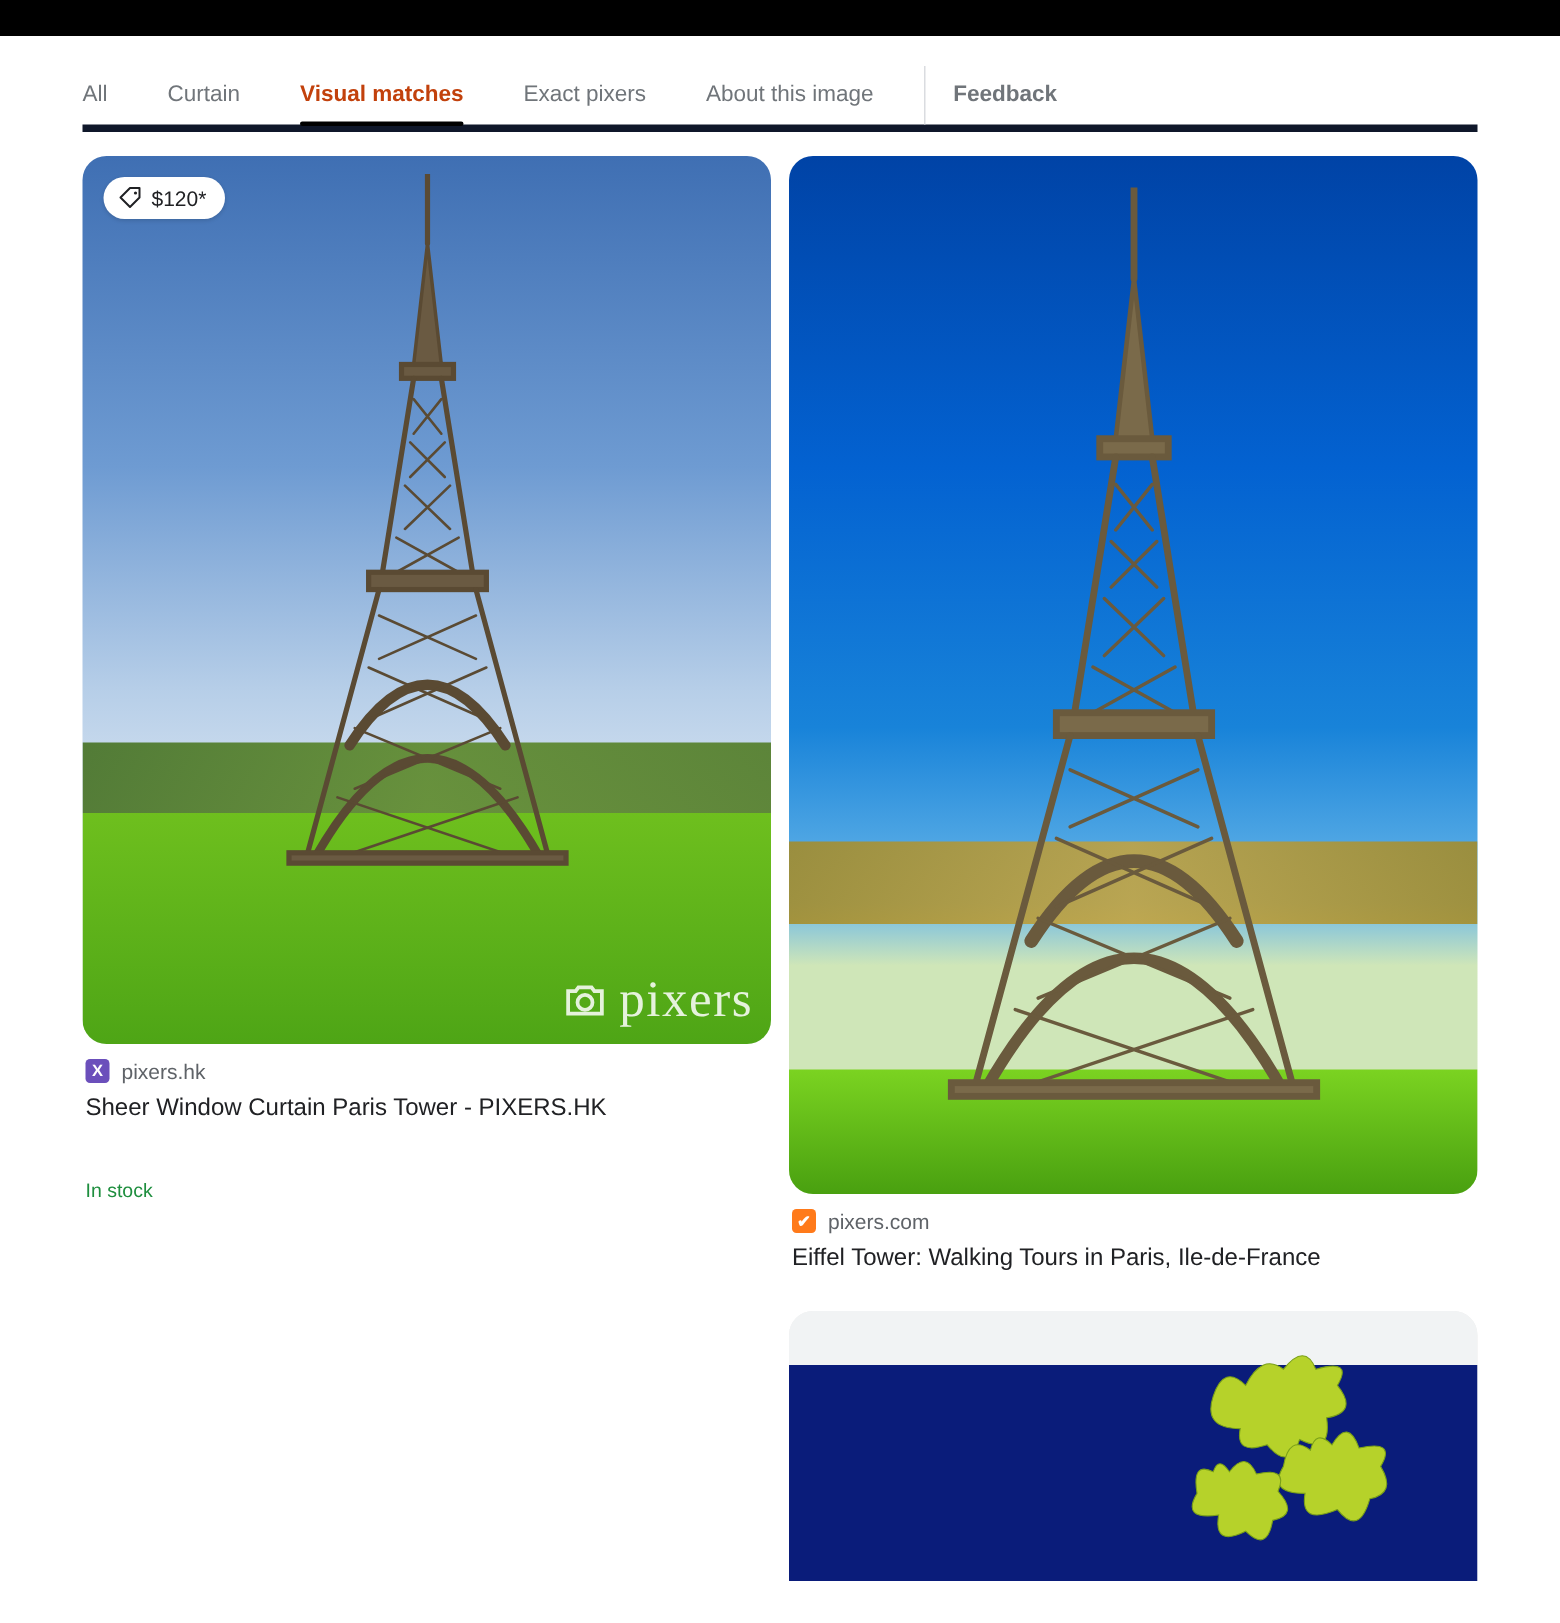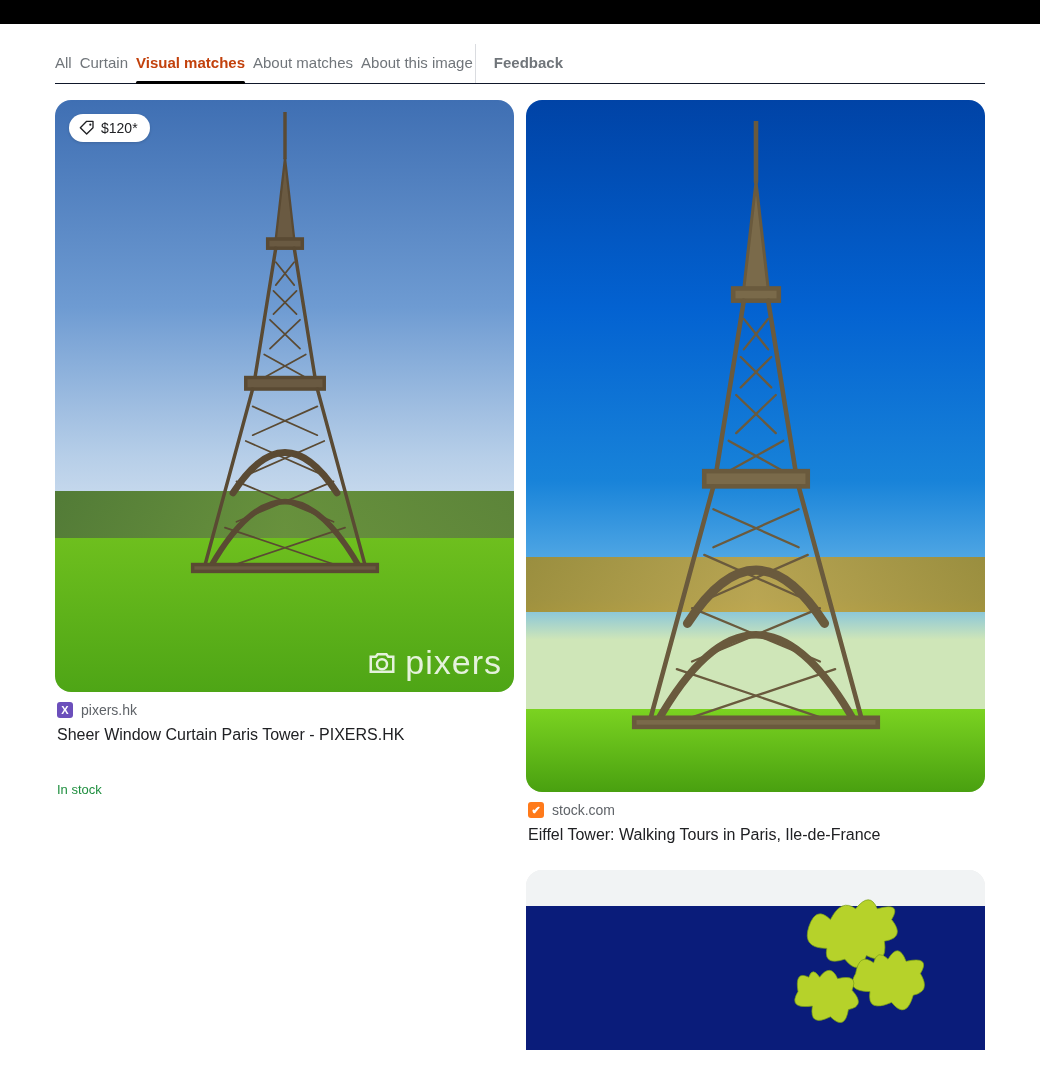--- a/index.html
+++ b/index.html
@@ -12,22 +12,22 @@
   .topbar {
     height: 24px;
     background: #000;
   }
   .content {
     padding: 0 55px 40px 55px;
   }
   .tabs {
     display: flex;
     align-items: center;
-    border-bottom: 1px solid #0f172a;
-    gap: 8px;
+    border-bottom: 5px solid #0f172a;
+    gap: 40px;
     padding-top: 20px;
   }
   .tab {
     font-size: 15px;
     color: #70757a;
     padding: 10px 0 12px 0;
     cursor: pointer;
     white-space: nowrap;
   }
   .tab.active {
@@ -123,21 +123,21 @@
   .watermark {
     position: absolute;
     right: 12px; bottom: 10px;
     display: flex;
     align-items: center;
     gap: 8px;
     color: rgba(255,255,255,0.85);
     font-size: 34px;
     font-weight: 400;
     letter-spacing: 1px;
-    font-family: Liberation Sans, sans-serif;
+    font-family: Liberation Serif, serif;
   }
   .watermark svg { opacity: 0.85; }
   .meta {
     padding: 10px 2px 0 2px;
   }
   .source {
     display: flex;
     align-items: center;
     gap: 8px;
     font-size: 14px;
@@ -180,21 +180,21 @@
 <body>
 
 <div class="topbar"></div>
 
 <div class="content">
 
   <div class="tabs">
     <div class="tab">All</div>
     <div class="tab">Curtain</div>
     <div class="tab active">Visual matches</div>
-    <div class="tab">About matches</div>
+    <div class="tab">Exact pixers</div>
     <div class="tab">About this image</div>
     <div class="tab sep">Feedback</div>
   </div>
 
   <div class="grid">
 
     <div class="col">
 
       <div class="card">
         <div class="thumb sky-soft" style="height:592px;">
@@ -292,21 +292,21 @@
                 <rect x="20" y="392" width="160" height="6" fill="#7a6a4a"></rect>
               </g>
             </svg>
           </div>
         </div>
         <div class="meta">
           <div class="source">
             <span class="favicon" style="background:#ff7a1a;">
               <span>✔</span>
             </span>
-            <span>stock.com</span>
+            <span>pixers.com</span>
           </div>
           <div class="title">Eiffel Tower: Walking Tours in Paris, Ile-de-France</div>
         </div>
       </div>
 
       <div class="card">
         <div class="thumb" style="height:180px; border-radius:16px 16px 0 0;">
           <div class="card3-thumb-top"></div>
           <div class="sky-night" style="position:absolute; left:0; right:0; top:36px; bottom:0;"></div>
           <div class="leaf-cluster">

